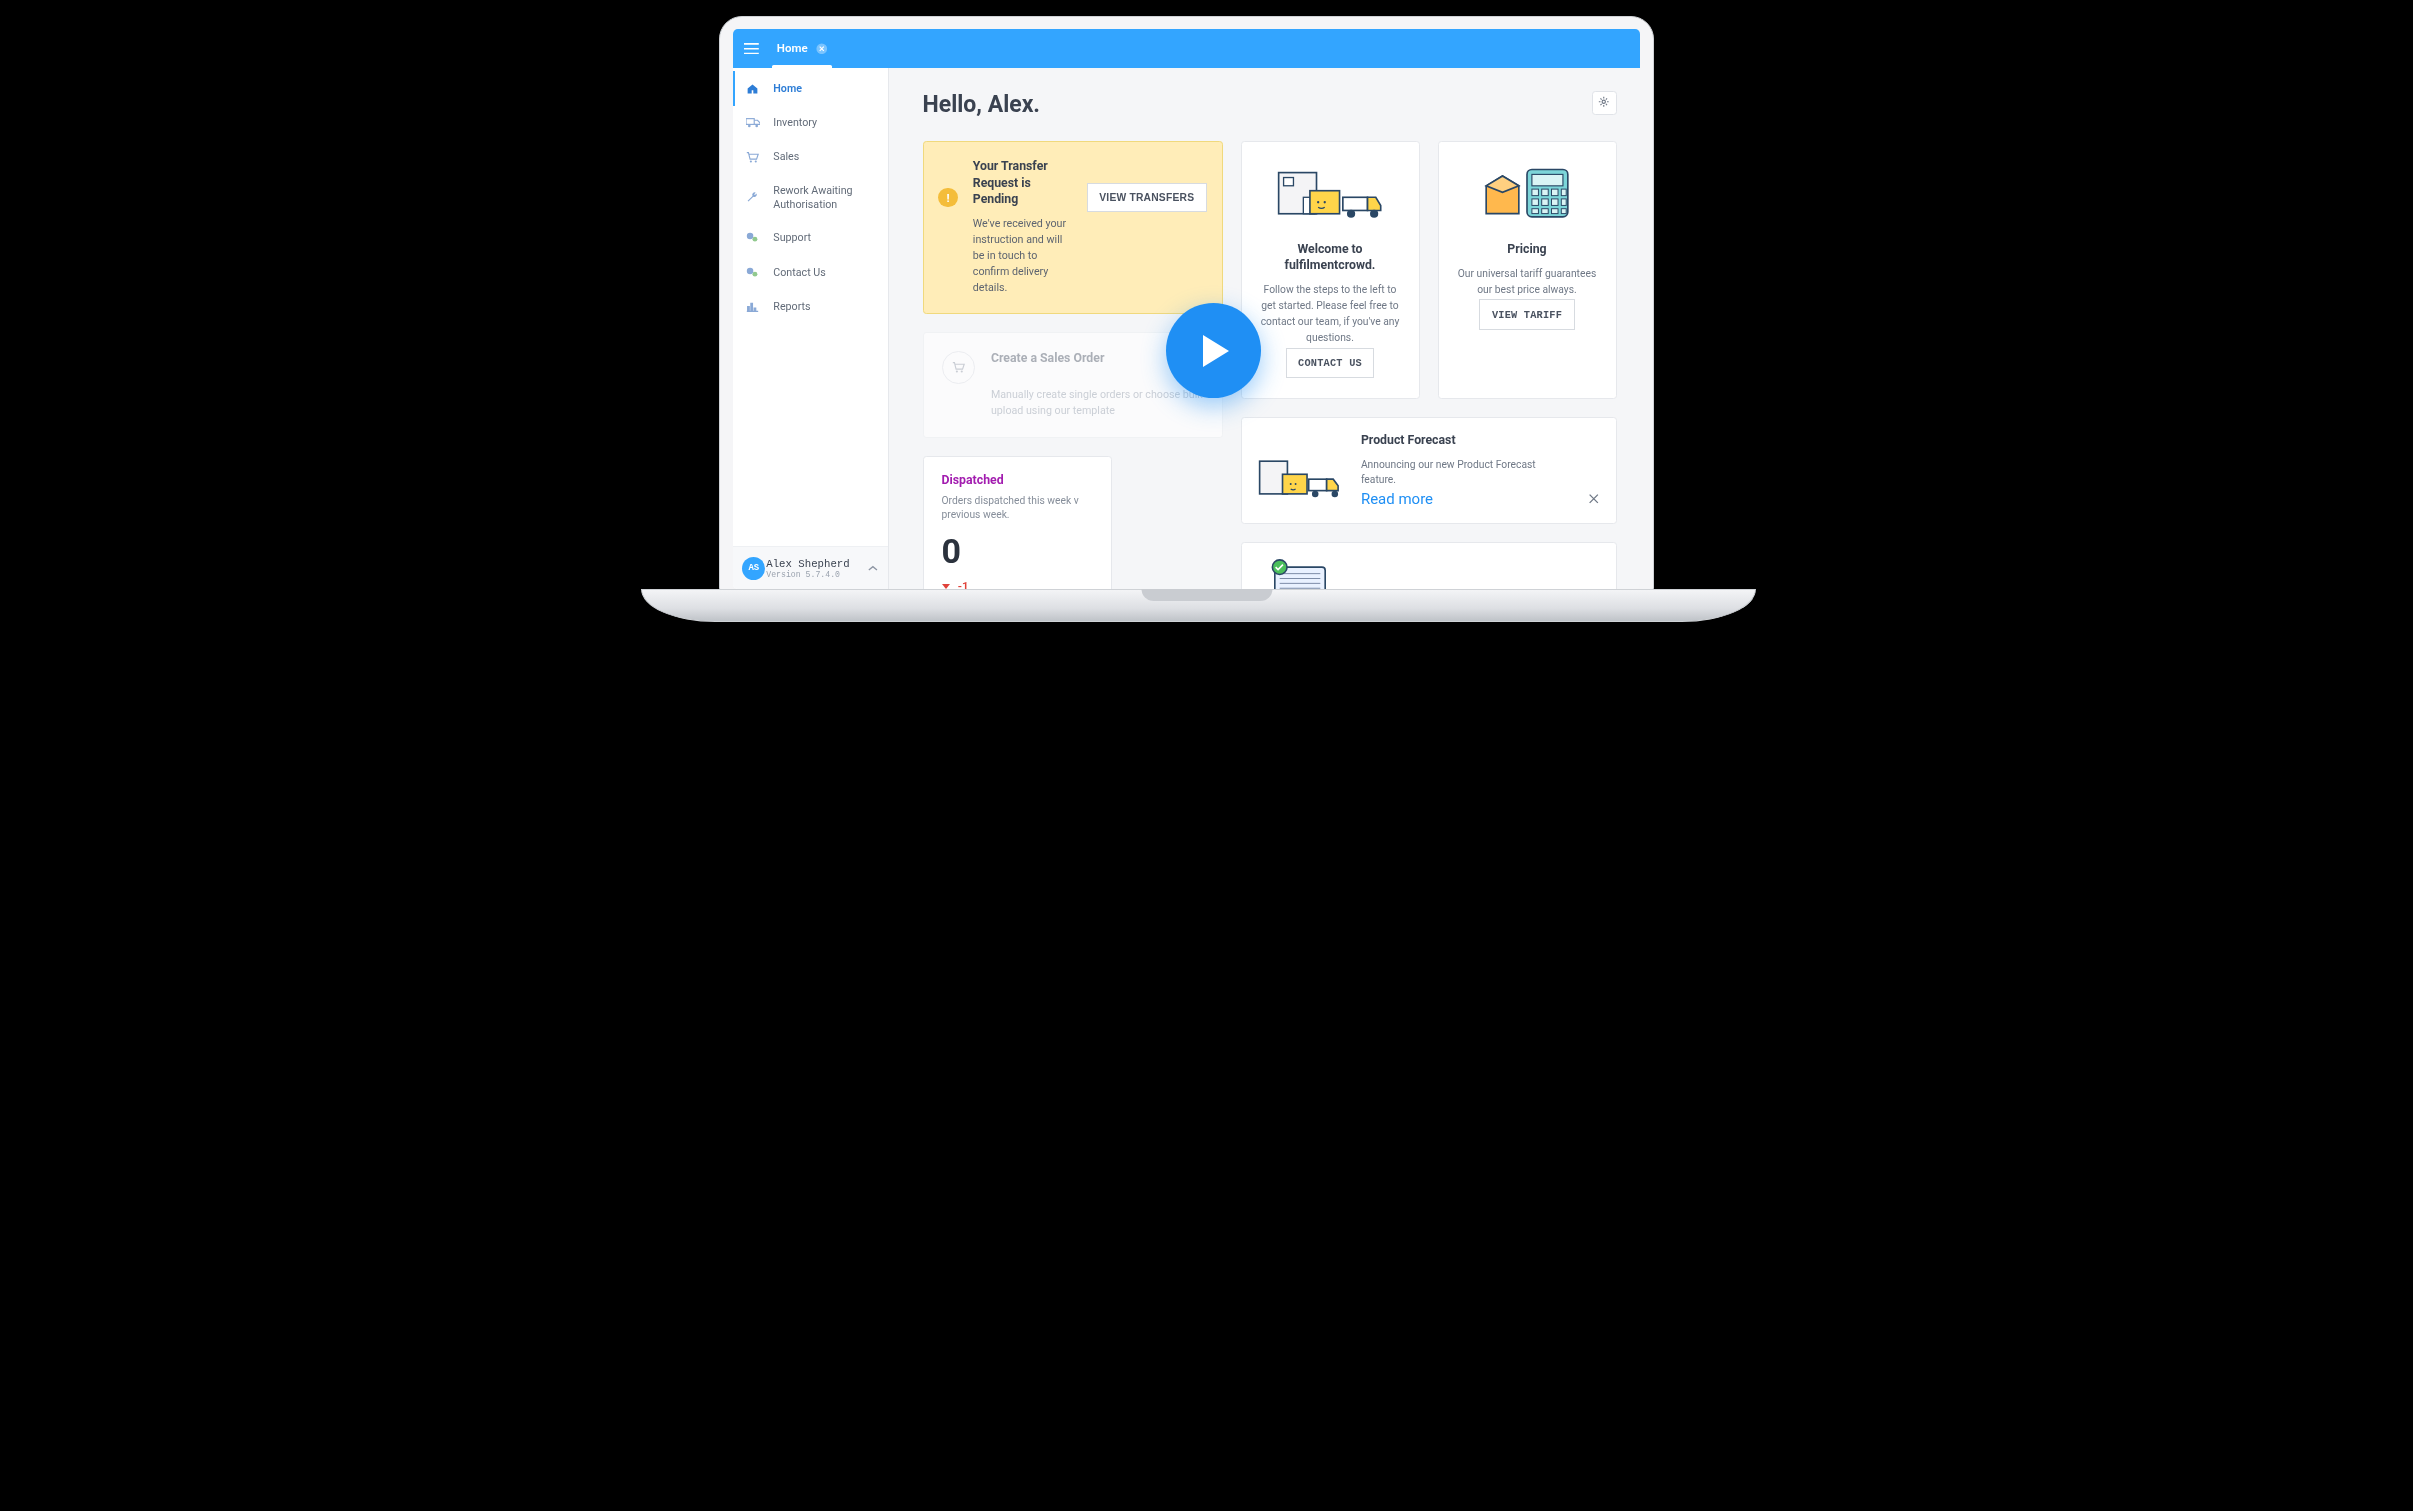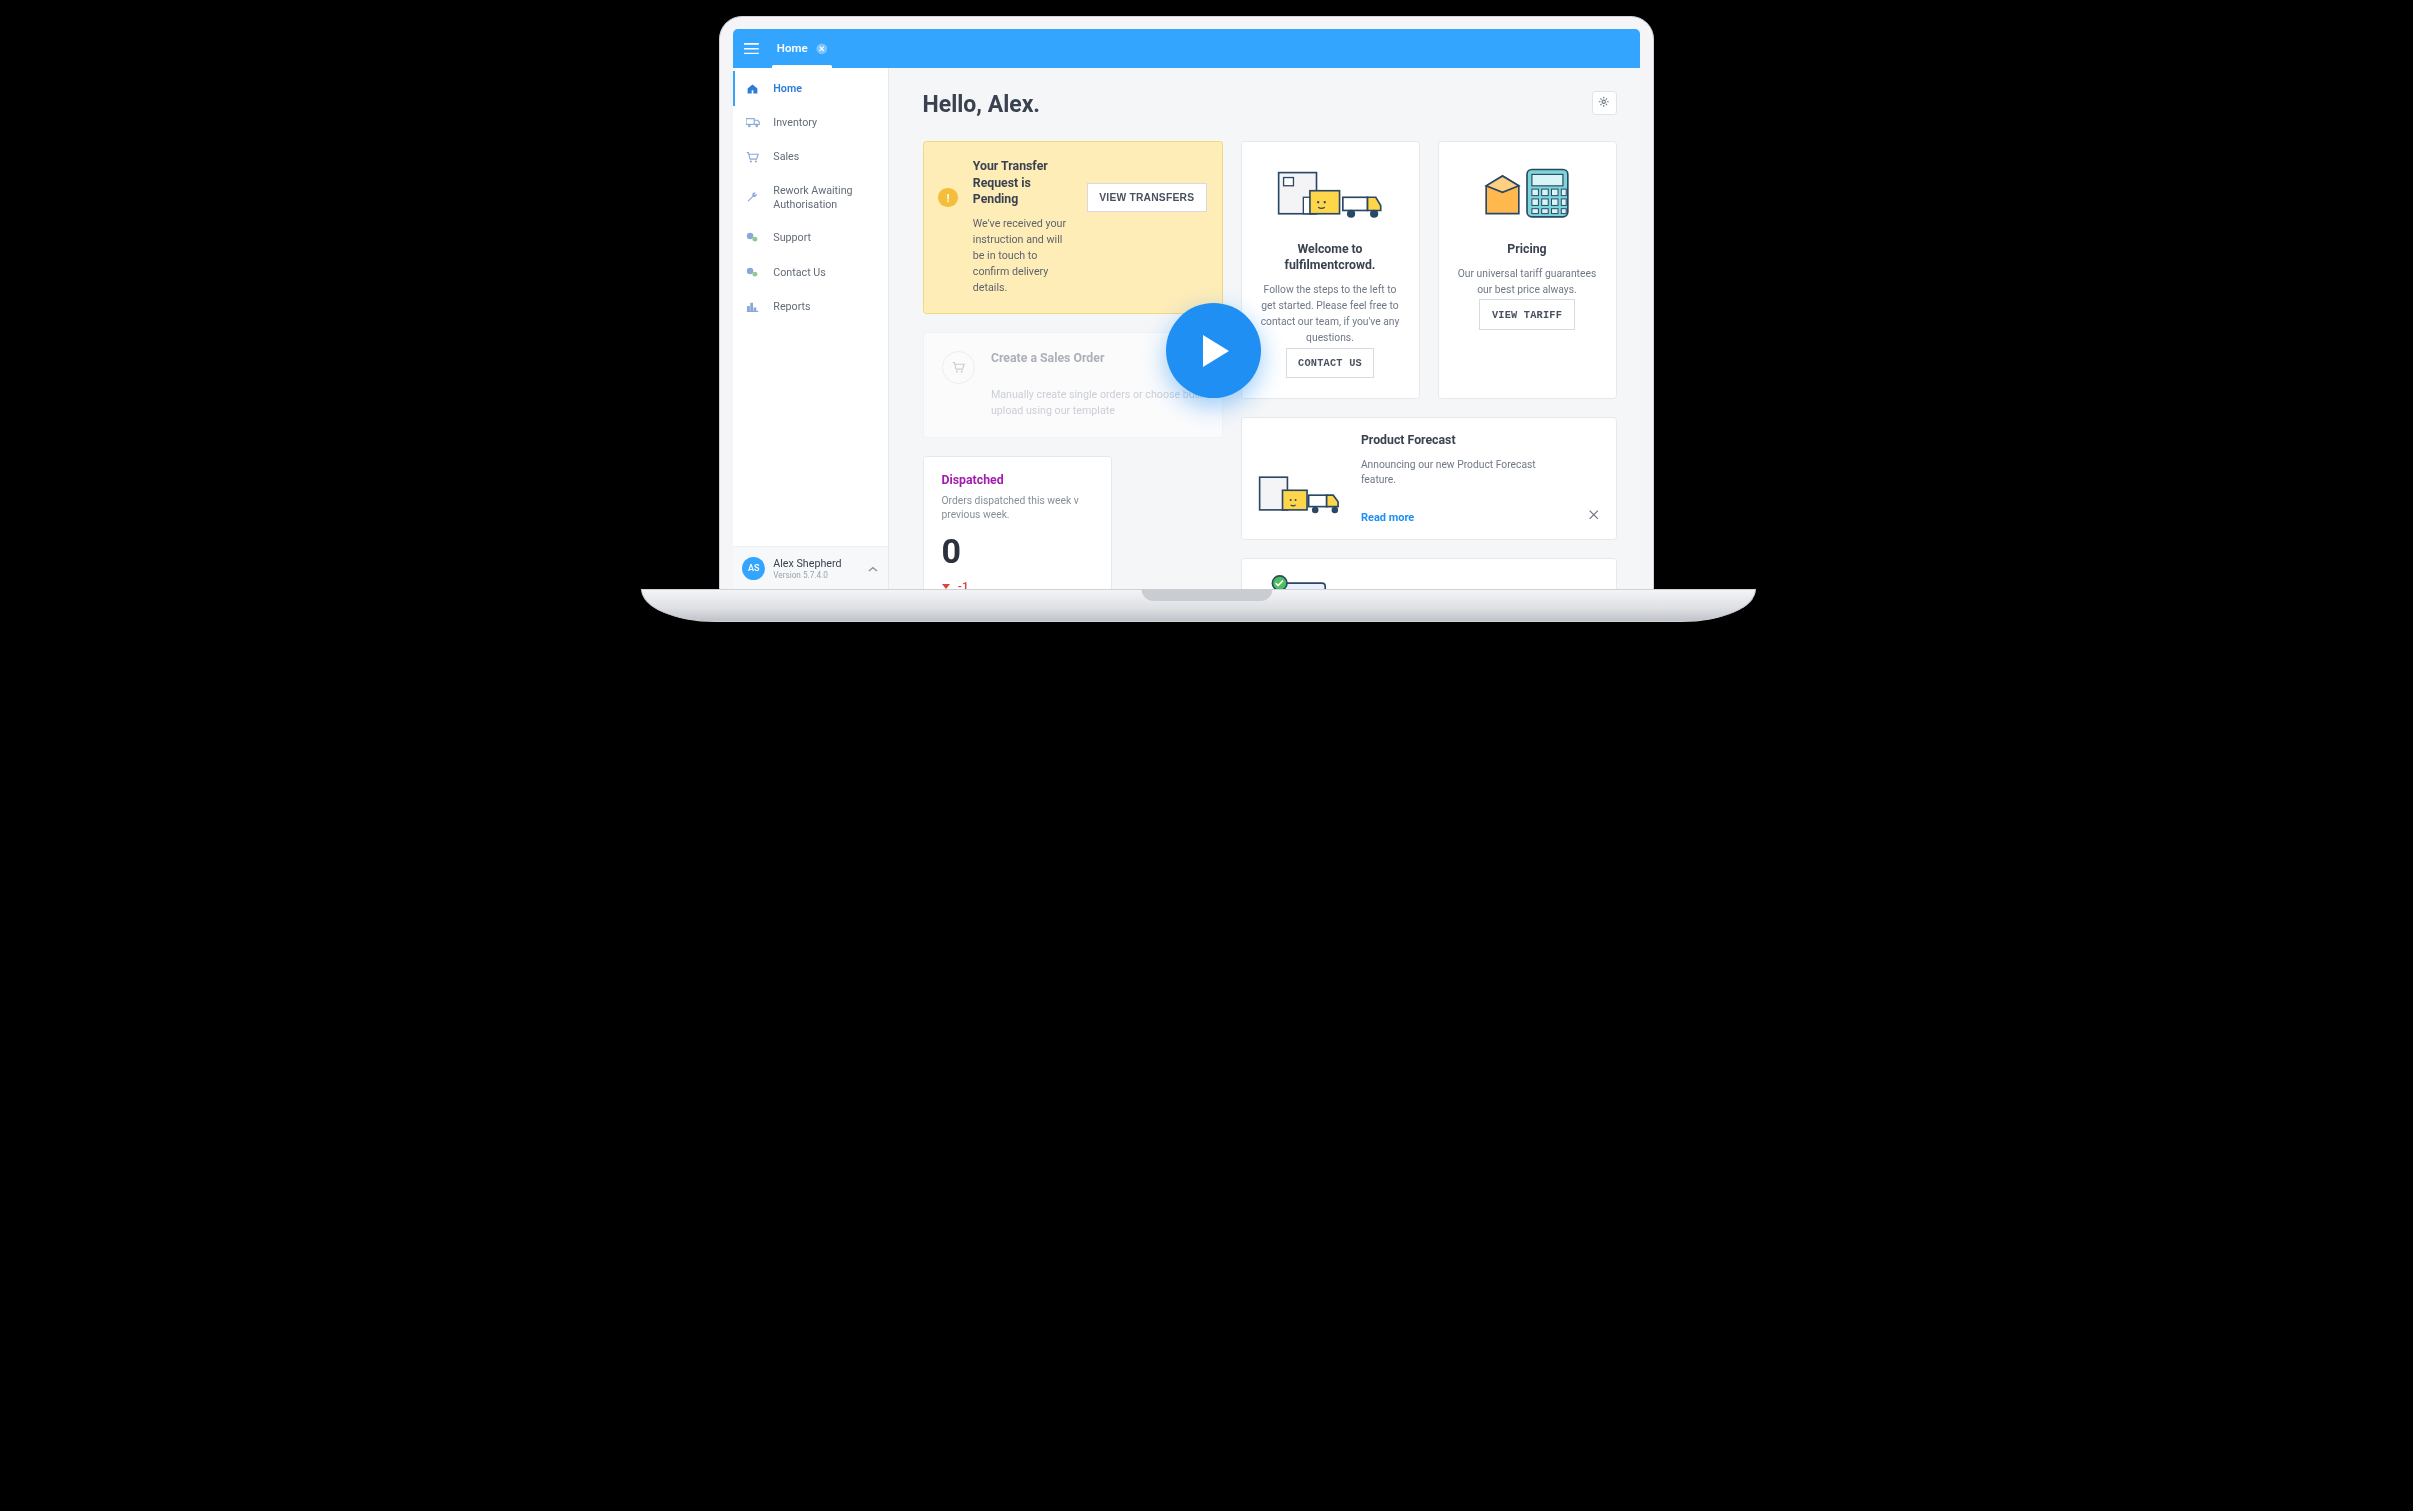--- a/index.html
+++ b/index.html
@@ -22,21 +22,21 @@
 
 .app-body { position: absolute; top: 39px; left: 0; right: 0; bottom: 0; display: flex; }
 .sidebar { width: 156px; background: #fff; border-right: 0.8px solid #e6e8ec; display: flex; flex-direction: column; }
 .nav { flex: 1; padding-top: 3.3px; }
 .nav-item { display: flex; align-items: center; gap: 13px; padding: 9.8px 13px; font-size: 10.7px; color: #626b78; cursor: pointer; position: relative; line-height: 1.25; }
 .nav-item .nav-icon { width: 14.8px; height: 14.8px; display: flex; align-items: center; justify-content: center; color: #8aa9d6; flex-shrink: 0; }
 .nav-item.active { color: #2d7dd6; font-weight: 600; }
 .nav-item.active::before { content: ""; position: absolute; left: 0; top: 0; bottom: 0; width: 2.5px; background: #33a5ff; }
 .nav-item.active .nav-icon { color: #2d7dd6; }
 
-.user-row { display: flex; align-items: center; gap: 8px; padding: 9.8px; border-top: 0.8px solid #eef0f3; background: #f7f8fa; }
+.user-row { display: flex; align-items: center; gap: 1px; padding: 9.8px; border-top: 0.8px solid #eef0f3; background: #f7f8fa; font-family: Liberation Mono, monospace; }
 .avatar { width: 23px; height: 23px; border-radius: 50%; background: #33a5ff; color: #fff; font-size: 9px; font-weight: 600; display: flex; align-items: center; justify-content: center; }
 .user-meta { flex: 1; }
 .user-name { font-size: 10.7px; color: #3a4250; }
 .user-ver { font-size: 8.2px; color: #9aa2ae; }
 .user-chevron { color: #8d95a3; }
 
 
 .main { flex: 1; overflow: auto; padding: 23px 23px 0 34px; }
 .page-head { display: flex; align-items: flex-start; }
 .page-title { font-size: 23px; font-weight: 700; color: #3a4250; flex: 1; }
@@ -77,21 +77,21 @@
 .info-title { font-weight: 700; color: #3a4250; font-size: 12.3px; line-height: 1.35; }
 .info-text { color: #6f7886; font-size: 10.3px; line-height: 1.55; margin-top: 8.2px; }
 .info-card .btn-outline { margin-top: 2px; font-family: Liberation Mono, monospace; }
 
 
 .notice-card { display: flex; gap: 18px; padding: 14.8px 16.4px; align-items: flex-end; }
 .notice-illus { width: 85px; height: 56px; flex-shrink: 0; display: flex; align-items: center; justify-content: center; }
 .notice-body { flex: 1; }
 .notice-title { font-weight: 700; color: #3a4250; font-size: 12.3px; }
 .notice-text { color: #6f7886; font-size: 10.3px; line-height: 1.5; margin-top: 10px; }
-.read-more { color: #1f8ff4; font-size: 11px; font-weight: 700; margin-top: 23px; display: inline-block; cursor: pointer; }
+.read-more { color: #1f8ff4; font-size: 15px; font-weight: 400; margin-top: 2px; display: inline-block; cursor: pointer; }
 .close-x { color: #6f7886; cursor: pointer; margin-left: auto; }
 
 
 .play-btn { position: absolute; left: 533px; top: 303px; width: 95px; height: 95px; border-radius: 50%; background: #1f8ff4; display: flex; align-items: center; justify-content: center; box-shadow: 0 8.2px 24.6px rgba(31,143,244,0.45); cursor: pointer; z-index: 50; }
 .play-tri { width: 0; height: 0; border-top: 16.4px solid transparent; border-bottom: 16.4px solid transparent; border-left: 26px solid #fff; margin-left: 6.6px; }
 
 </style>
 </head>
 <body>
 

